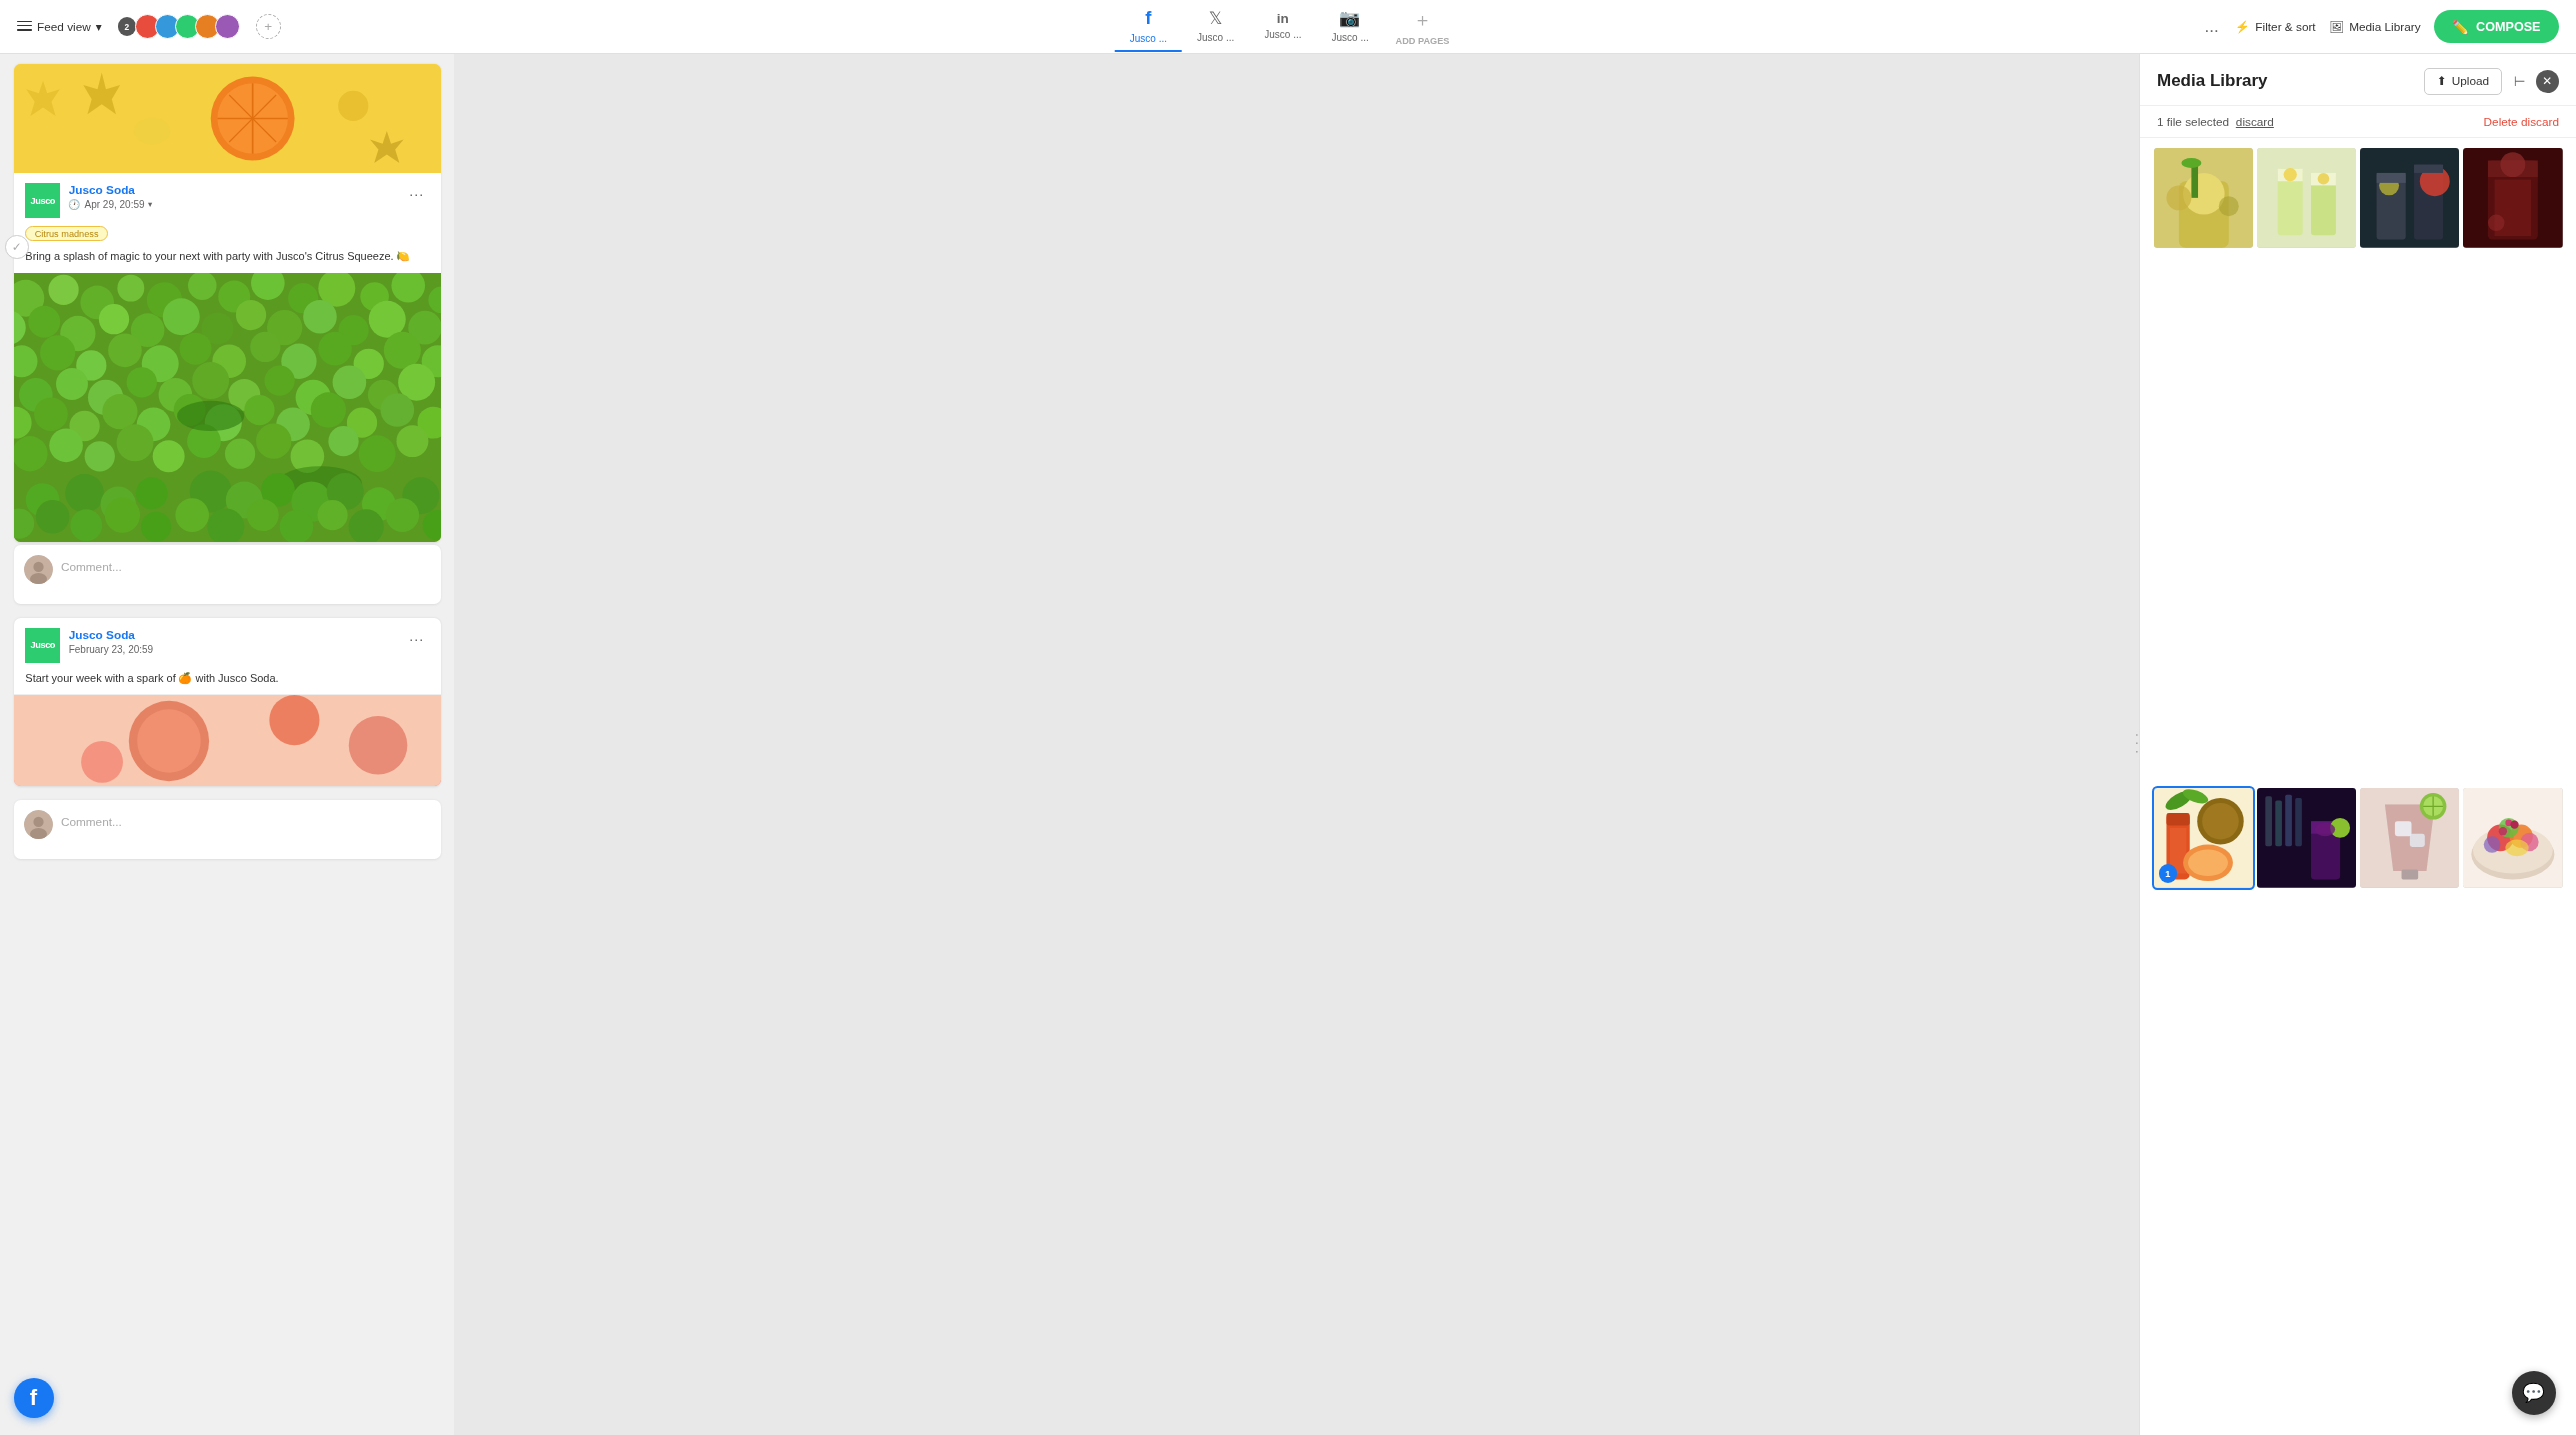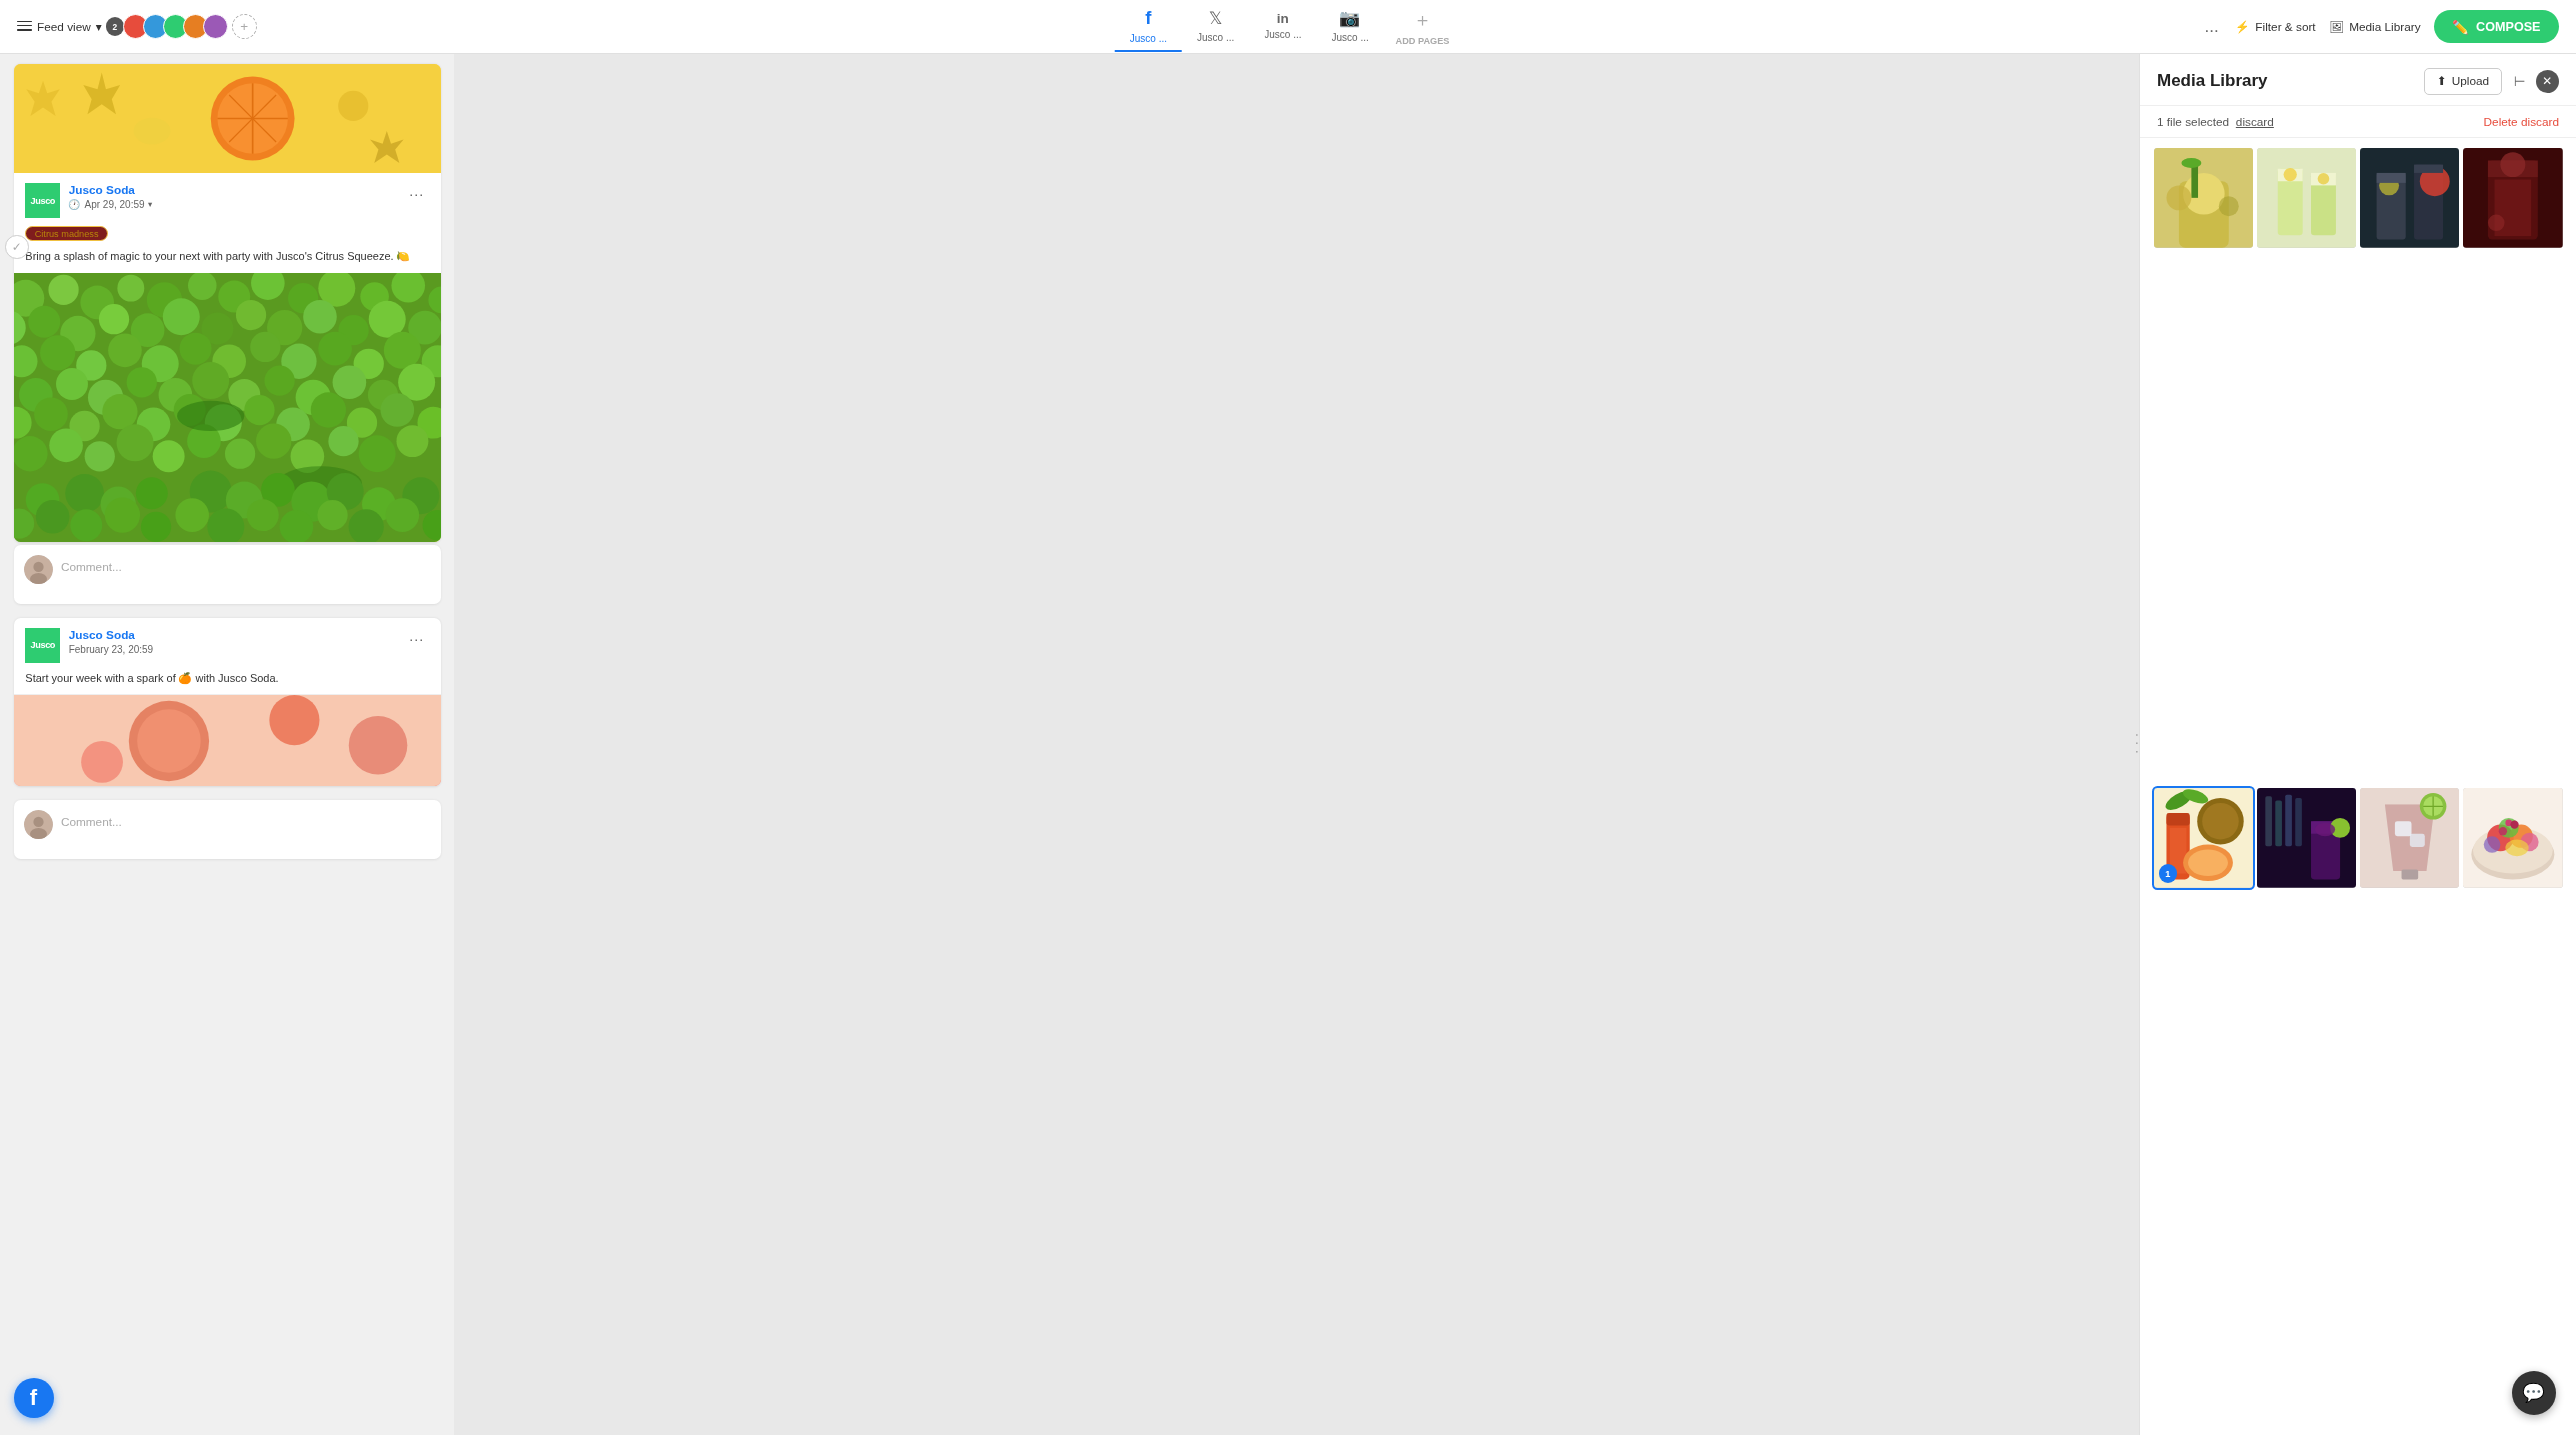--- a/index.html
+++ b/index.html
@@ -4,21 +4,21 @@
   <style>
     * { box-sizing: border-box; margin: 0; padding: 0; }
     body { font-family: -apple-system, BlinkMacSystemFont, 'Segoe UI', sans-serif; background: #f0f0f0; height: 100vh; overflow: hidden; }
 
     
     .top-nav {
       display: flex; align-items: center; justify-content: space-between;
       background: #fff; border-bottom: 0.8px solid #e0e0e0;
       padding: 0 17px; height: 54px; position: relative; z-index: 100;
     }
-    .nav-left { display: flex; align-items: center; gap: 4px; }
+    .nav-left { display: flex; align-items: center; gap: 16px; }
     .feed-view-btn {
       display: flex; align-items: center; gap: 5px;
       font-size: 11.8px; font-weight: 500; color: #333; cursor: pointer;
       background: none; border: none;
     }
     .feed-icon { width: 15px; height: 11.8px; display: flex; flex-direction: column; gap: 2.5px; }
     .feed-icon span { display: block; height: 1.7px; background: #333; border-radius: 0.8px; }
     .avatar-group { display: flex; align-items: center; }
     .avatar-circle {
       width: 25px; height: 25px; border-radius: 50%; border: 1.7px solid #fff;
@@ -94,21 +94,21 @@
     }
     .post-info { display: flex; flex-direction: column; }
     .post-author { font-size: 11.8px; font-weight: 700; color: #1877f2; text-decoration: none; }
     .post-time-row { display: flex; align-items: center; gap: 3.4px; margin-top: 1.7px; }
     .post-time { font-size: 10px; color: #666; }
     .schedule-icon { color: #e74c3c; font-size: 10px; }
     .chevron-down { font-size: 8.4px; color: #666; cursor: pointer; }
     .post-menu { background: none; border: none; cursor: pointer; color: #666; font-size: 15px; padding: 1.7px 5px; }
     .post-tag {
       margin: 0 11.8px 6.7px; display: inline-block;
-      background: #7f1d1d; border: 0.8px solid #f0c040; color: #b8860b;
+      background: #fef9c3; border: 0.8px solid #f0c040; color: #b8860b;
       border-radius: 10px; padding: 1.7px 8.4px; font-size: 9.2px; font-weight: 500;
     }
     .post-body { padding: 0 11.8px 8.4px; font-size: 11px; color: #333; line-height: 1.5; }
 
     
     .lime-image {
       width: 100%; height: 269px; background: linear-gradient(135deg, #4caf50, #8bc34a, #cddc39);
       display: flex; align-items: center; justify-content: center; overflow: hidden;
       position: relative;
     }

